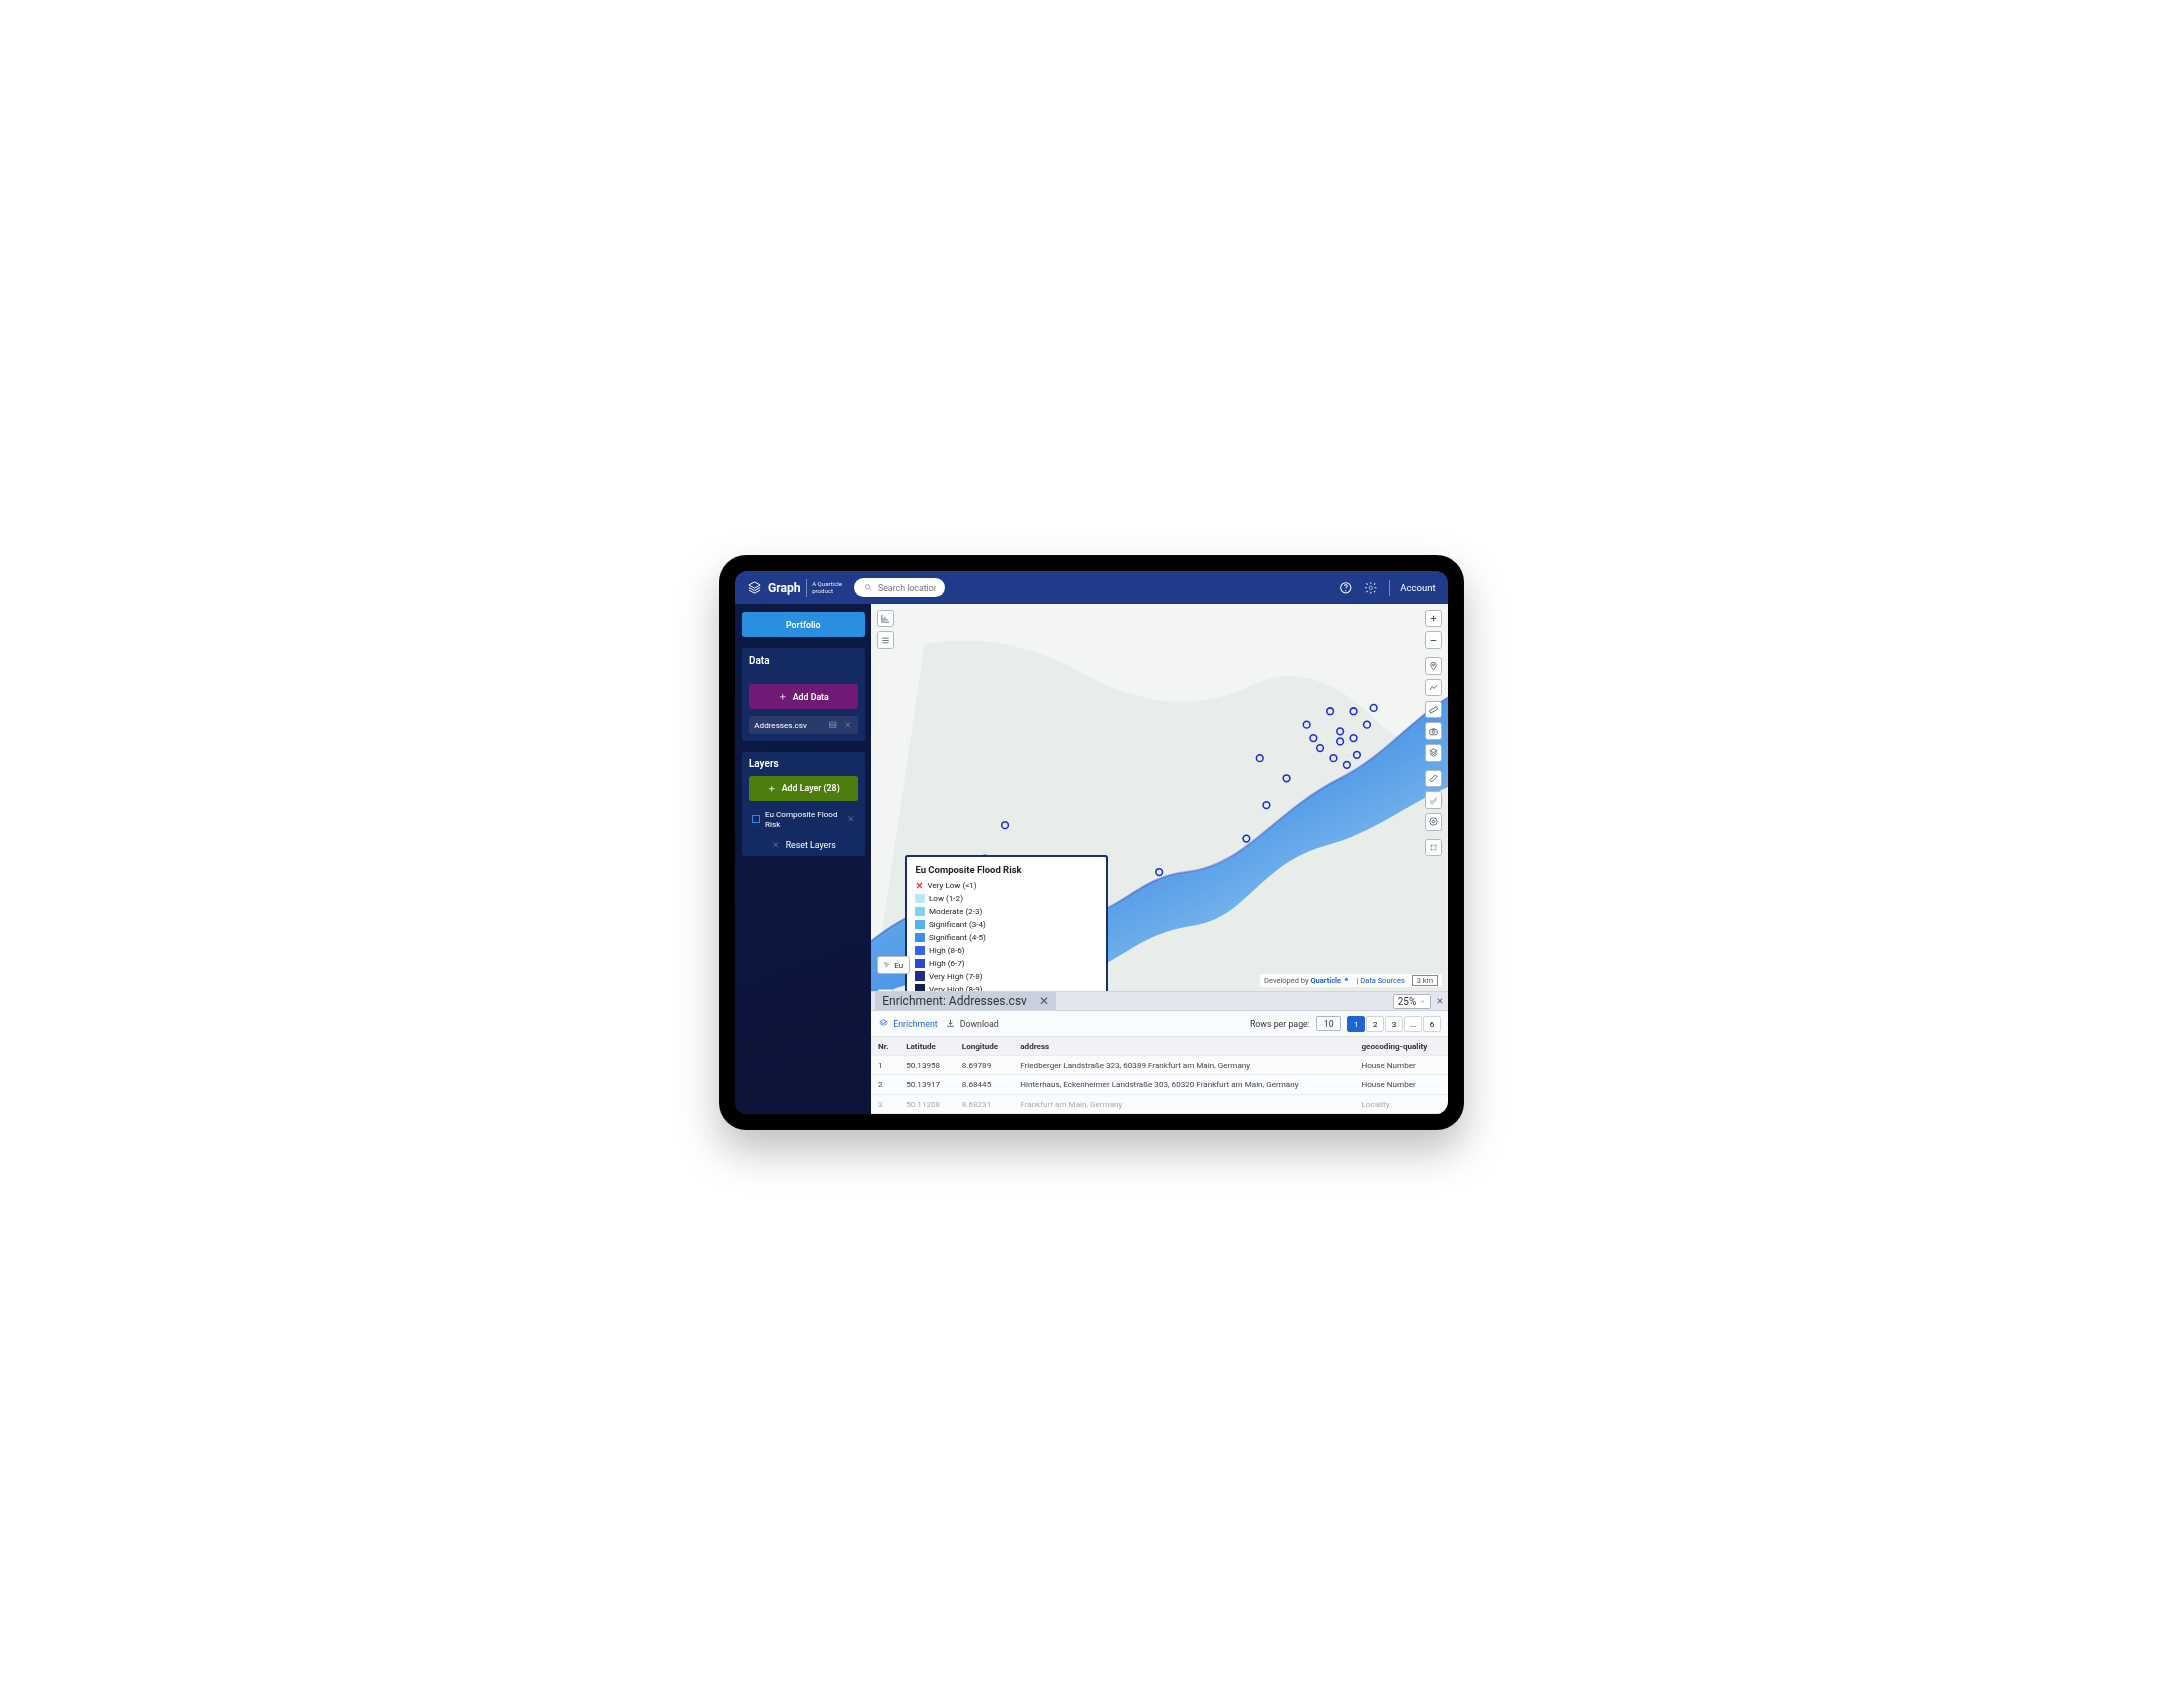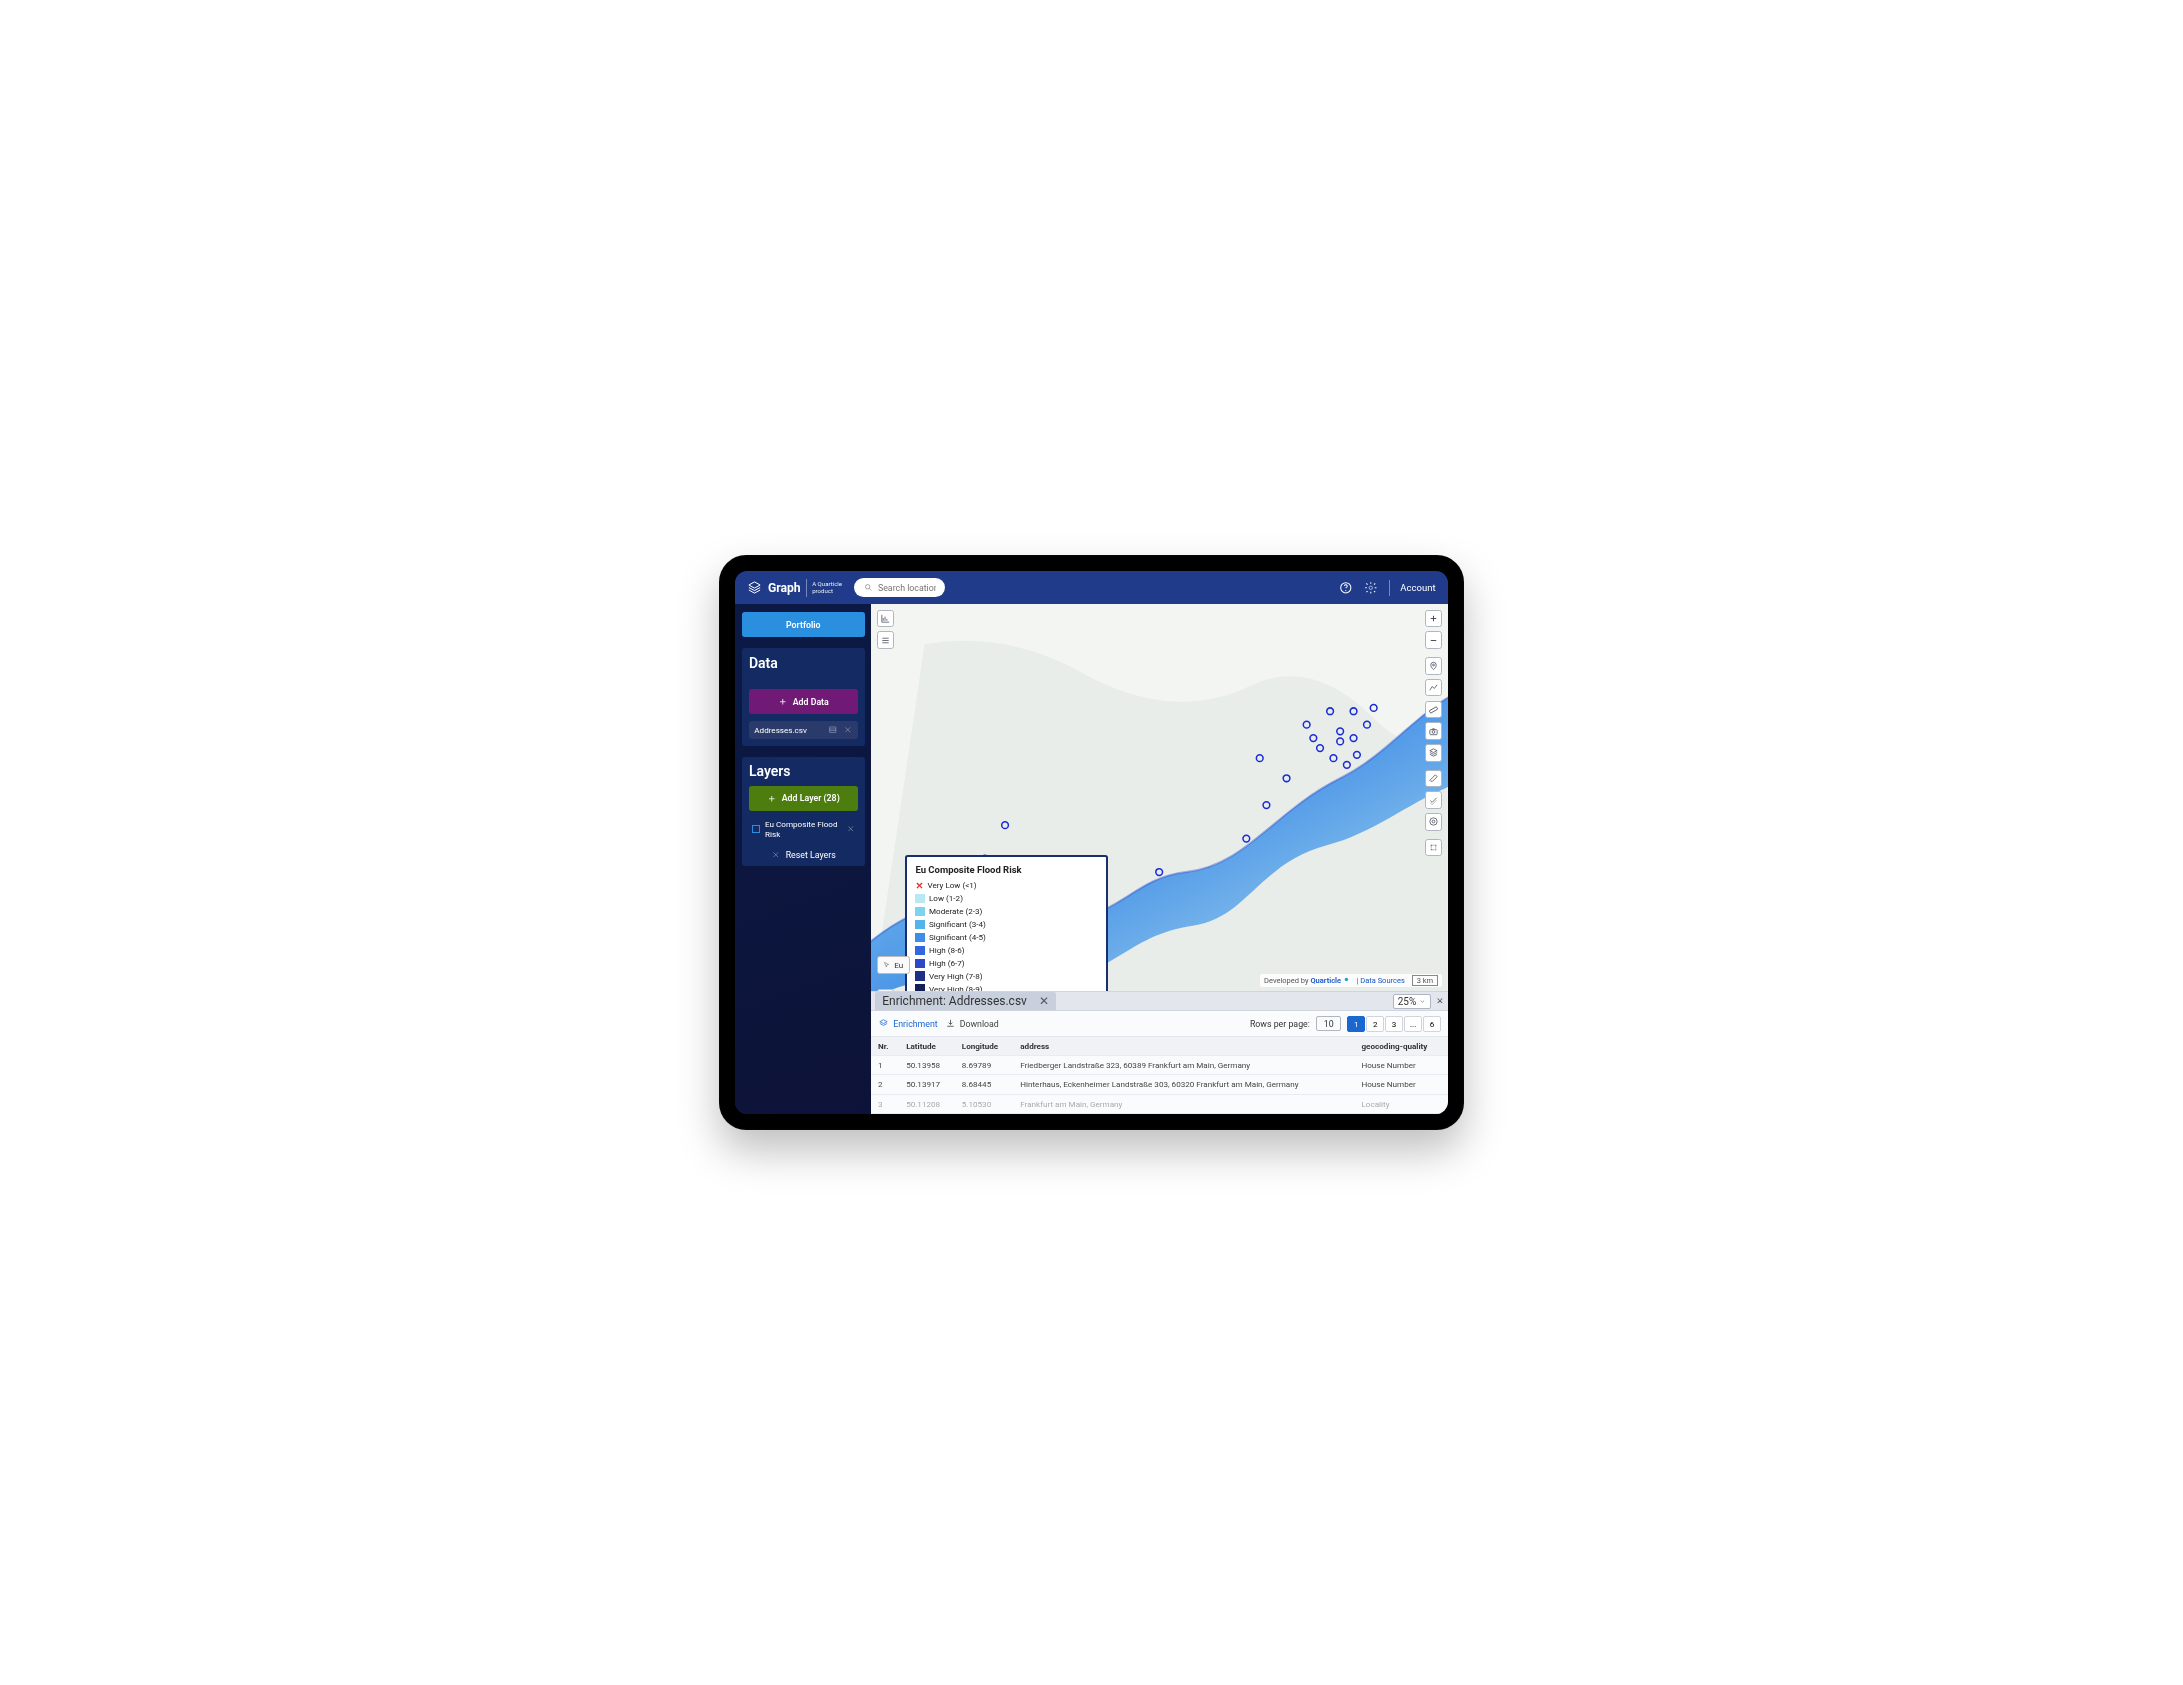--- a/index.html
+++ b/index.html
@@ -72,21 +72,21 @@
     overflow:hidden;
   }
   .btn{
     display:flex;align-items:center;justify-content:center;gap:5.4px;
     height:24.4px;border-radius:2.7px;font-weight:600;cursor:pointer;border:none;color:#fff;font-size:8.8px;
   }
   .btn-blue{background:#2b8fe0;}
   .btn-purple{background:#701a75;margin-top:12px;}
   .btn-teal{background:#4d7c0f;}
   .panel{background:#132a62;border-radius:2.7px;padding:6.8px;display:flex;flex-direction:column;gap:6.8px;}
-  .panel-title{font-weight:600;font-size:14px;}
+  .panel-title{font-weight:600;font-size:10px;}
   .file-chip{
     background:#2a3a6a;border-radius:2.7px;display:flex;align-items:center;gap:5.4px;padding:4.1px 5.4px;font-size:8.1px;
   }
   .file-chip .spacer{flex:1;}
   .mini-ic{width:9.5px;height:9.5px;stroke:#cfd8ef;fill:none;}
   .layer-row{display:flex;align-items:center;gap:5.4px;font-size:8.1px;padding:1.4px 2.7px;}
   .layer-swatch{width:8.1px;height:8.1px;border:1.4px solid #2b8fe0;display:inline-block;}
   .reset{display:flex;align-items:center;justify-content:center;gap:5.4px;font-size:8.8px;margin-top:2.7px;cursor:pointer;}
 
   
@@ -510,21 +510,21 @@
                 <tr>
                   <td>2</td>
                   <td>50.13917</td>
                   <td>8.68445</td>
                   <td>Hinterhaus, Eckenheimer Landstraße 303, 60320 Frankfurt am Main, Germany</td>
                   <td>House Number</td>
                 </tr>
                 <tr class="fade-row">
                   <td>3</td>
                   <td>50.11208</td>
-                  <td>5.10530</td>
+                  <td>8.68231</td>
                   <td>Frankfurt am Main, Germany</td>
                   <td>Locality</td>
                 </tr>
               </tbody>
           </table>
         </div>
       </div>
 
     </div>
   </div>

